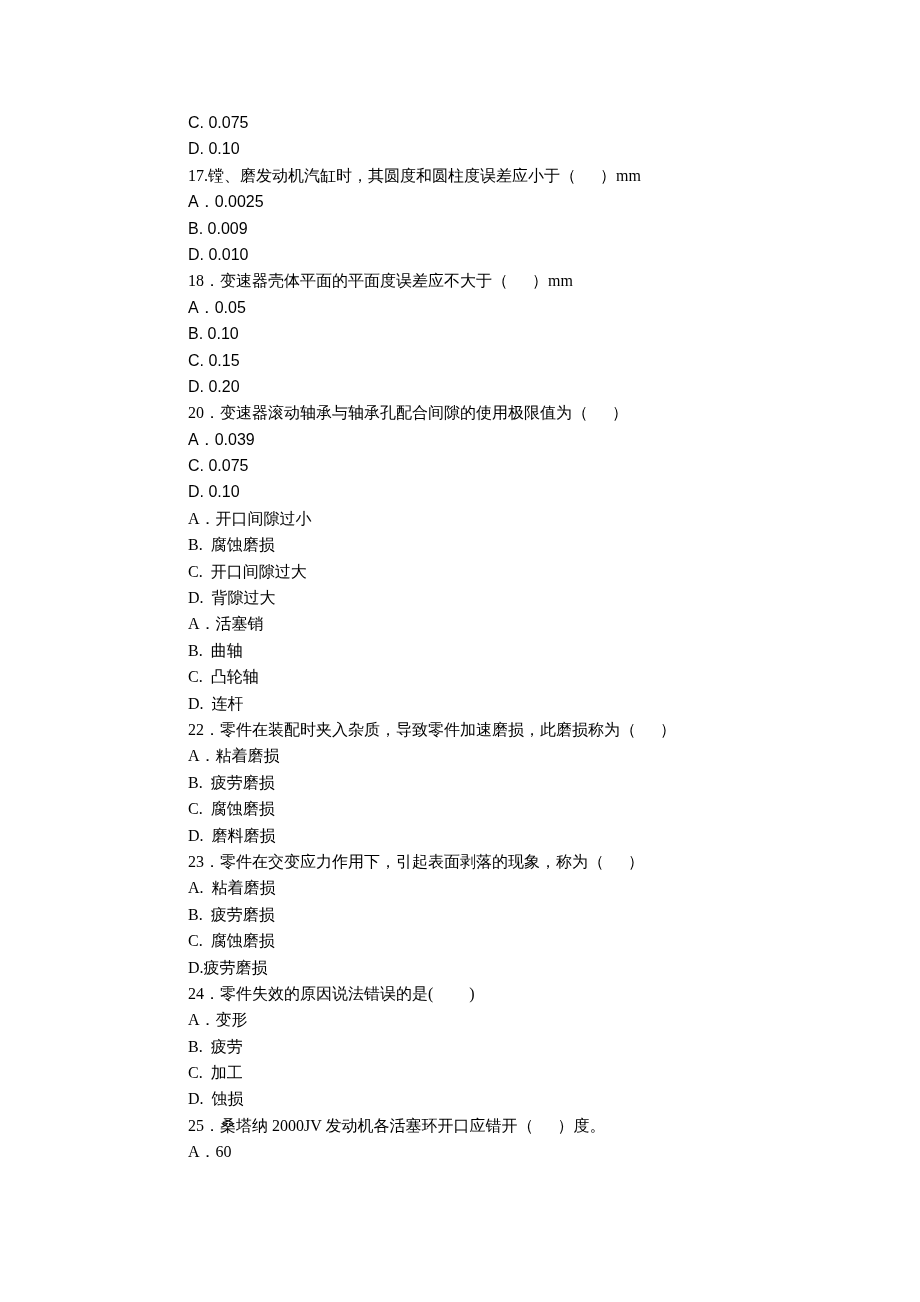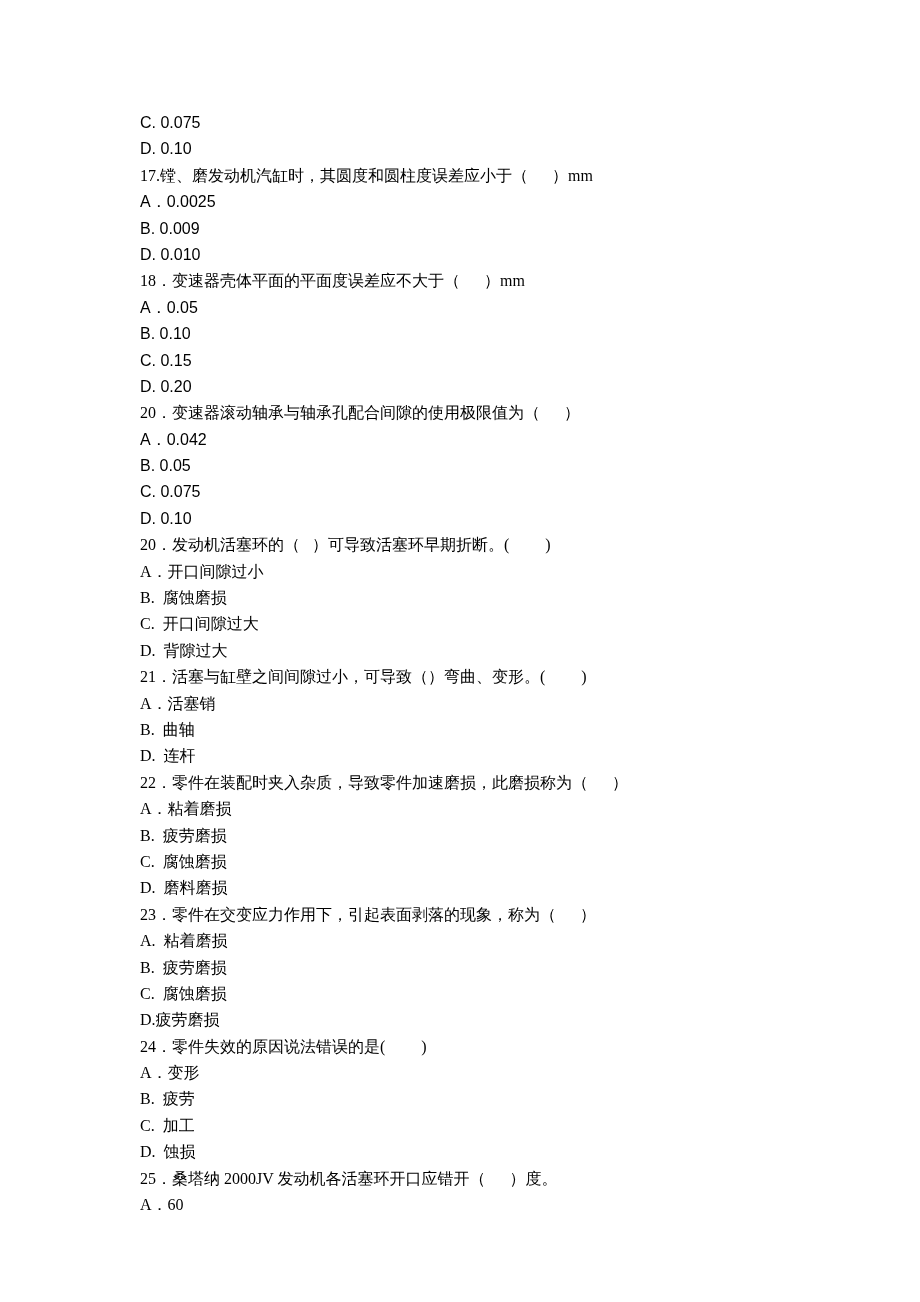--- a/index.html
+++ b/index.html
@@ -12,20 +12,21 @@
     line-height: 1.65;
   }
   .page {
     width: 920px;
     min-height: 1302px;
     padding: 110px 140px 100px 140px;
     box-sizing: border-box;
   }
   .line {
     white-space: pre-wrap;
+    margin-left: 48px;
   }
   .latin {
     font-family: Arial, "Helvetica Neue", Helvetica, sans-serif;
   }
 </style>
 </head>
 <body>
 
 <div class="page">
   <div id="content">
@@ -34,32 +35,30 @@
       <div class="line ">17.镗、磨发动机汽缸时，其圆度和圆柱度误差应小于（      ）mm</div>
       <div class="line latin">A．0.0025</div>
       <div class="line latin">B. 0.009</div>
       <div class="line latin">D. 0.010</div>
       <div class="line ">18．变速器壳体平面的平面度误差应不大于（      ）mm</div>
       <div class="line latin">A．0.05</div>
       <div class="line latin">B. 0.10</div>
       <div class="line latin">C. 0.15</div>
       <div class="line latin">D. 0.20</div>
       <div class="line ">20．变速器滚动轴承与轴承孔配合间隙的使用极限值为（      ）</div>
-      <div class="line latin">A．0.042</div>
-      <div class="line latin">B. 0.05</div>
+      <div class="line latin">A．0.039</div>
       <div class="line latin">C. 0.075</div>
       <div class="line latin">D. 0.10</div>
-      <div class="line ">20．发动机活塞环的（   ）可导致活塞环早期折断。(         )</div>
       <div class="line ">A．开口间隙过小</div>
       <div class="line ">B.  腐蚀磨损</div>
       <div class="line ">C.  开口间隙过大</div>
       <div class="line ">D.  背隙过大</div>
-      <div class="line ">21．活塞与缸壁之间间隙过小，可导致（）弯曲、变形。(         )</div>
       <div class="line ">A．活塞销</div>
       <div class="line ">B.  曲轴</div>
+      <div class="line ">C.  凸轮轴</div>
       <div class="line ">D.  连杆</div>
       <div class="line ">22．零件在装配时夹入杂质，导致零件加速磨损，此磨损称为（      ）</div>
       <div class="line ">A．粘着磨损</div>
       <div class="line ">B.  疲劳磨损</div>
       <div class="line ">C.  腐蚀磨损</div>
       <div class="line ">D.  磨料磨损</div>
       <div class="line ">23．零件在交变应力作用下，引起表面剥落的现象，称为（      ）</div>
       <div class="line ">A.  粘着磨损</div>
       <div class="line ">B.  疲劳磨损</div>
       <div class="line ">C.  腐蚀磨损</div>

